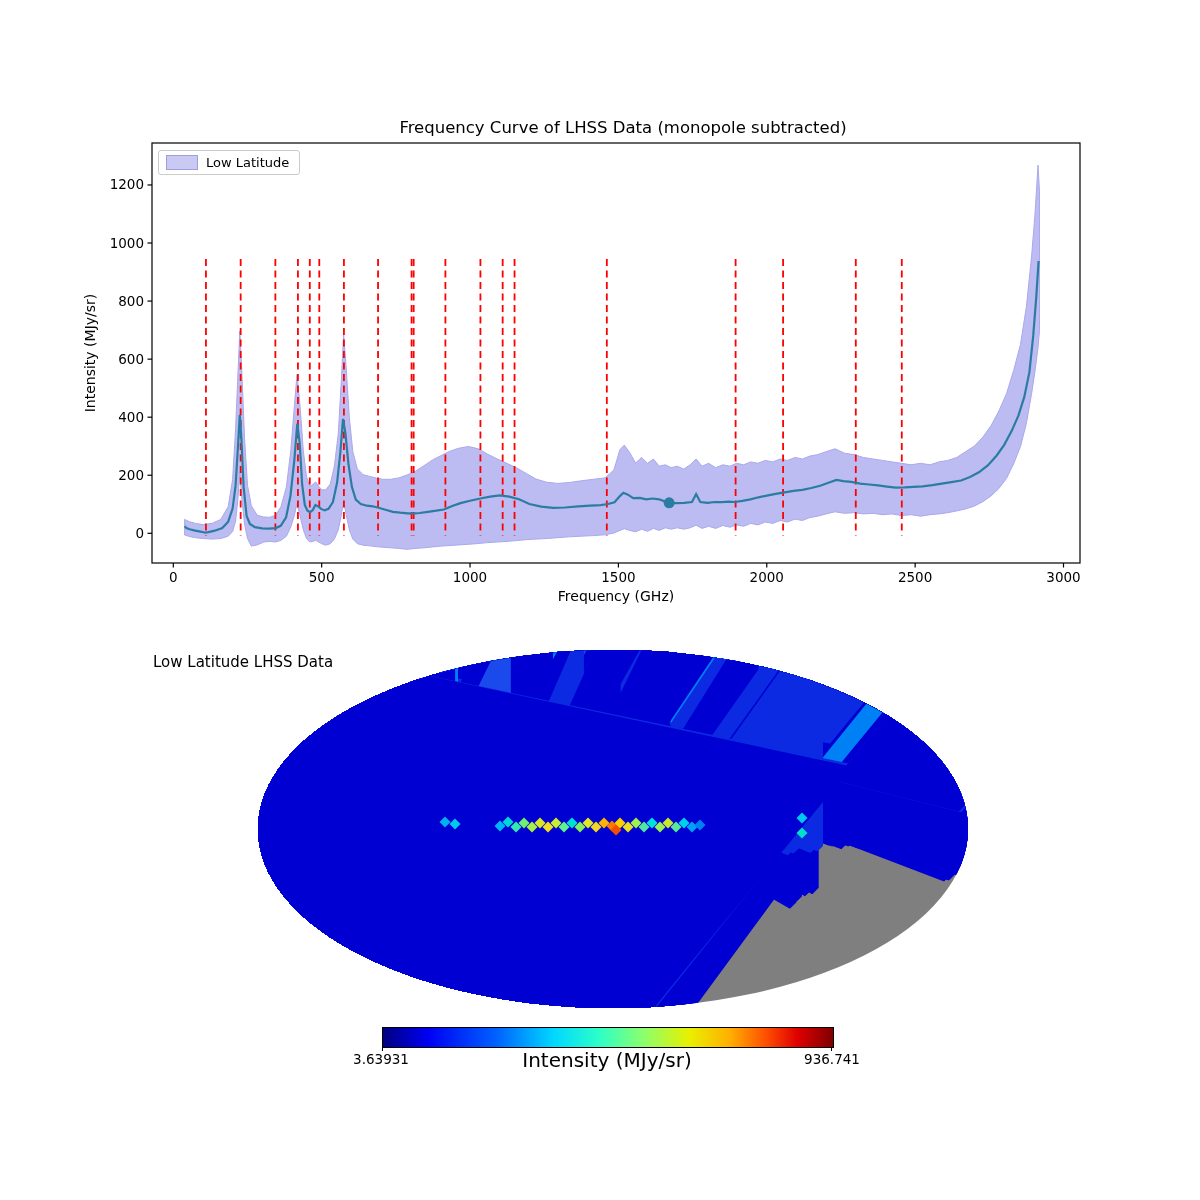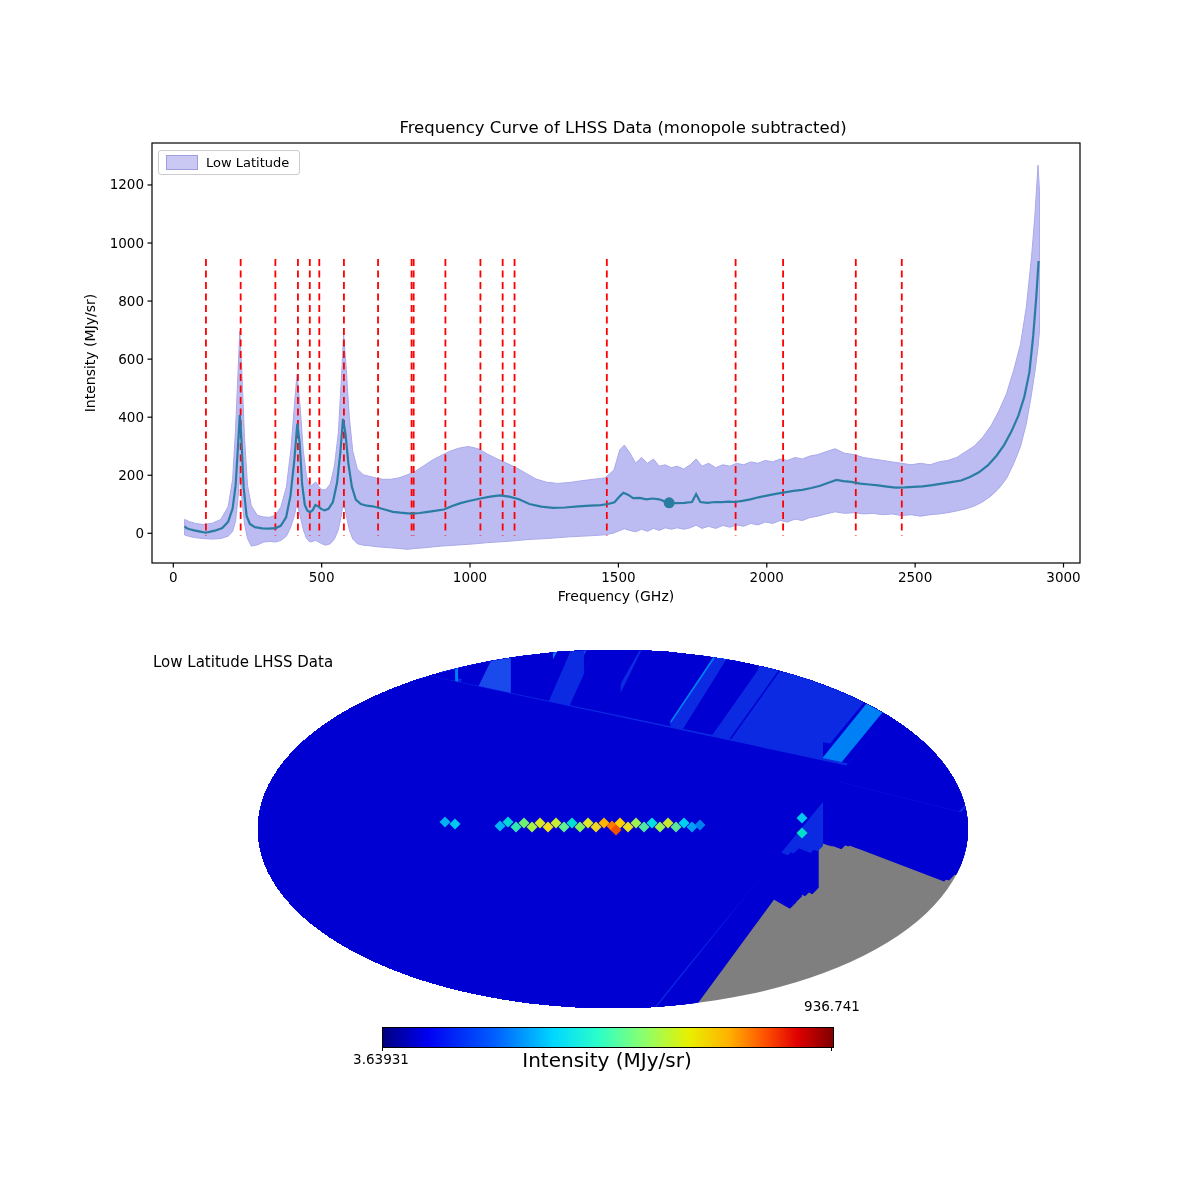--- a/index.html
+++ b/index.html
@@ -8,21 +8,21 @@
   .abs{position:absolute;}
   .chart-title{left:159px;top:118px;width:928px;text-align:center;font-size:16.5px;}
   .map-title{left:153px;top:653px;width:920px;text-align:left;font-size:15px;}
   .legend-box{left:158px;top:150px;display:flex;align-items:center;gap:8px;
       padding:4px 10px 4px 7px;border:1px solid #cccccc;border-radius:3px;
       background:rgba(255,255,255,0.85);font-size:13px;}
   .legend-swatch{width:30px;height:13px;background:#c9c9f4;border:1px solid #9f9fe0;display:inline-block;}
   .cbar{left:382px;top:1027px;width:450px;height:19px;border:1px solid #000;}
   .cbar-tick{width:1px;height:4px;background:#000;top:1047px;}
   .cbar-min{left:381px;top:1051px;transform:translateX(-50%);font-size:13.5px;}
-  .cbar-max{left:832px;top:998px;transform:translateX(-50%);font-size:13.5px;text-align:center;}
+  .cbar-max{left:832px;top:1051px;transform:translateX(-50%);font-size:13.5px;text-align:center;}
   .cbar-label{left:357px;top:1048px;width:500px;text-align:center;font-size:20px;}
   svg{position:absolute;left:0;top:0;}
 </style>
 </head>
 <body>
 
 <div class="abs chart-title">Frequency Curve of LHSS Data (monopole subtracted)</div>
 
 <svg id="topplot" width="1200" height="620">
     <defs>

